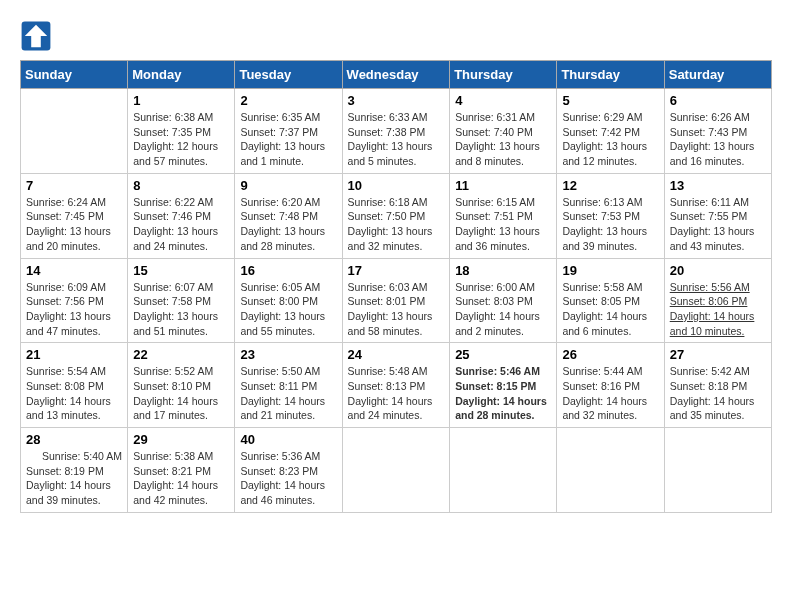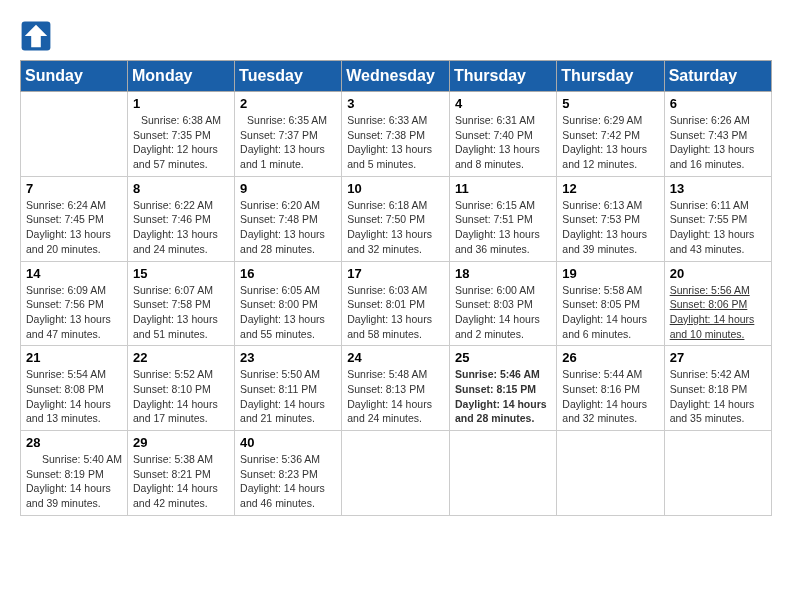--- a/index.html
+++ b/index.html
@@ -55,21 +55,21 @@
     .calendar {
       width: 100%;
       border-collapse: collapse;
       font-size: 11px;
     }
     .calendar th {
       background-color: #1a5fa8;
       color: #fff;
       padding: 6px 4px;
       text-align: left;
-      font-size: 16px;
+      font-size: 13px;
       border: 1px solid #aaa;
     }
     .calendar td {
       vertical-align: top;
       border: 1px solid #ccc;
       padding: 4px 5px;
       width: 108px;
       min-height: 80px;
       background: #fff;
     }
@@ -116,25 +116,25 @@
         <th>Tuesday</th>
         <th>Wednesday</th>
         <th>Thursday</th>
         <th>Thursday</th>
         <th>Saturday</th>
       </tr>
   </thead>
   <tbody id="calendar-body">
   <tr>
         <td class="empty-cell"></td>
-        <td><span class="day-number">1</span><span class="cell-text" style="white-space: pre-line; margin-left: 8px;">Sunrise: 6:38 AM
+        <td><span class="day-number">1</span><span class="cell-text" style="white-space: pre-line;">Sunrise: 6:38 AM
 Sunset: 7:35 PM
 Daylight: 12 hours
 and 57 minutes.</span></td>
-        <td><span class="day-number">2</span><span class="cell-text" style="white-space: pre-line; margin-left: 7px;">Sunrise: 6:35 AM
+        <td><span class="day-number">2</span><span class="cell-text" style="white-space: pre-line;">Sunrise: 6:35 AM
 Sunset: 7:37 PM
 Daylight: 13 hours
 and 1 minute.</span></td>
         <td><span class="day-number">3</span><span class="cell-text" style="white-space: pre-line;">Sunrise: 6:33 AM
 Sunset: 7:38 PM
 Daylight: 13 hours
 and 5 minutes.</span></td>
         <td><span class="day-number">4</span><span class="cell-text" style="white-space: pre-line;">Sunrise: 6:31 AM
 Sunset: 7:40 PM
 Daylight: 13 hours

